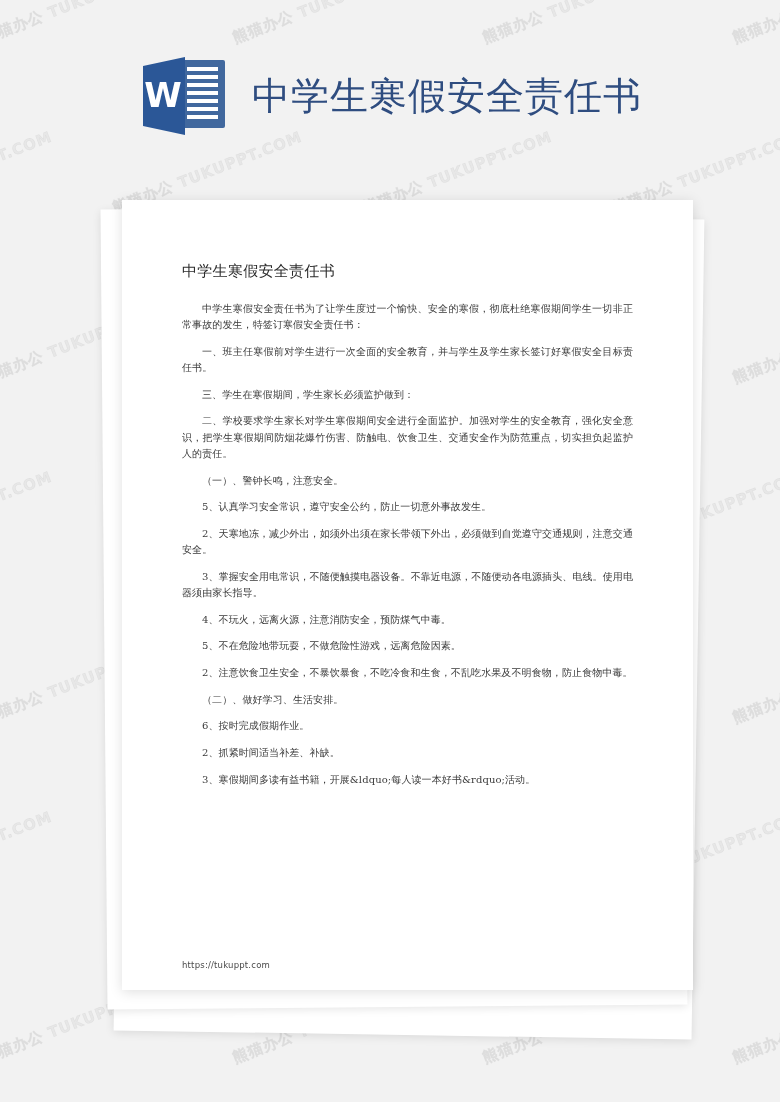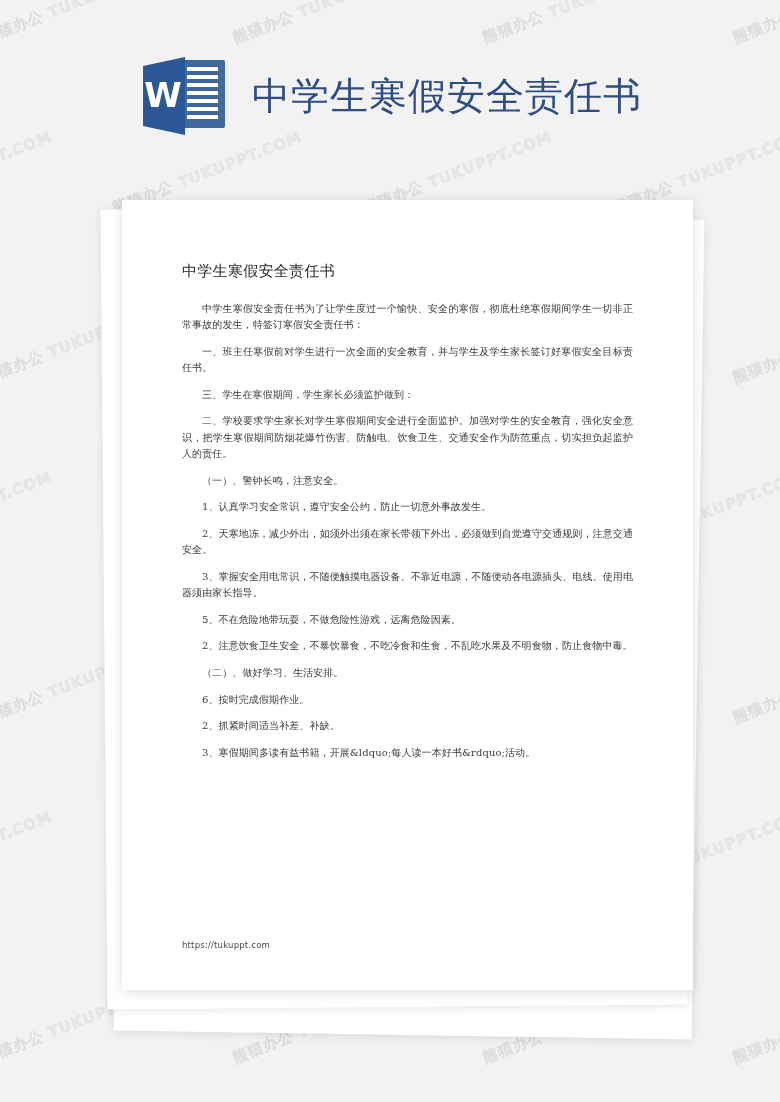--- a/index.html
+++ b/index.html
@@ -134,21 +134,21 @@
     line-height: 1.62;
     color: #3a3a3a;
     margin: 0 0 10.5px 0;
     text-align: justify;
     text-indent: 2em;
     letter-spacing: 0.1px;
   }
   .url-footer {
     position: absolute;
     left: 60px;
-    bottom: 40px;
+    bottom: 20px;
     font-family: "DejaVu Sans", "Liberation Sans", sans-serif;
     font-size: 8.5px;
     color: #4a4a4a;
     letter-spacing: 0.2px;
   }
 </style>
 </head>
 <body>
 
 <div class="stack">
@@ -184,23 +184,24 @@
 </div>
 
 <div class="doc">
   <h1 class="doc-title">中学生寒假安全责任书</h1>
 
   <p class="para">中学生寒假安全责任书为了让学生度过一个愉快、安全的寒假，彻底杜绝寒假期间学生一切非正常事故的发生，特签订寒假安全责任书：</p>
   <p class="para">一、班主任寒假前对学生进行一次全面的安全教育，并与学生及学生家长签订好寒假安全目标责任书。</p>
   <p class="para">三、学生在寒假期间，学生家长必须监护做到：</p>
   <p class="para">二、学校要求学生家长对学生寒假期间安全进行全面监护。加强对学生的安全教育，强化安全意识，把学生寒假期间防烟花爆竹伤害、防触电、饮食卫生、交通安全作为防范重点，切实担负起监护人的责任。</p>
   <p class="para">（一）、警钟长鸣，注意安全。</p>
-  <p class="para">1、认真学习安全常识，遵守安全公约，防止一切意外事故发生。</p>
+  <p class="para">5、认真学习安全常识，遵守安全公约，防止一切意外事故发生。</p>
   <p class="para">2、天寒地冻，减少外出，如须外出须在家长带领下外出，必须做到自觉遵守交通规则，注意交通安全。</p>
   <p class="para">3、掌握安全用电常识，不随便触摸电器设备。不靠近电源，不随便动各电源插头、电线。使用电器须由家长指导。</p>
+  <p class="para">4、不玩火，远离火源，注意消防安全，预防煤气中毒。</p>
   <p class="para">5、不在危险地带玩耍，不做危险性游戏，远离危险因素。</p>
   <p class="para">2、注意饮食卫生安全，不暴饮暴食，不吃冷食和生食，不乱吃水果及不明食物，防止食物中毒。</p>
   <p class="para">（二）、做好学习、生活安排。</p>
   <p class="para">6、按时完成假期作业。</p>
   <p class="para">2、抓紧时间适当补差、补缺。</p>
   <p class="para">3、寒假期间多读有益书籍，开展&amp;ldquo;每人读一本好书&amp;rdquo;活动。</p>
 
   <div class="url-footer">https://tukuppt.com</div>
 </div>
 

